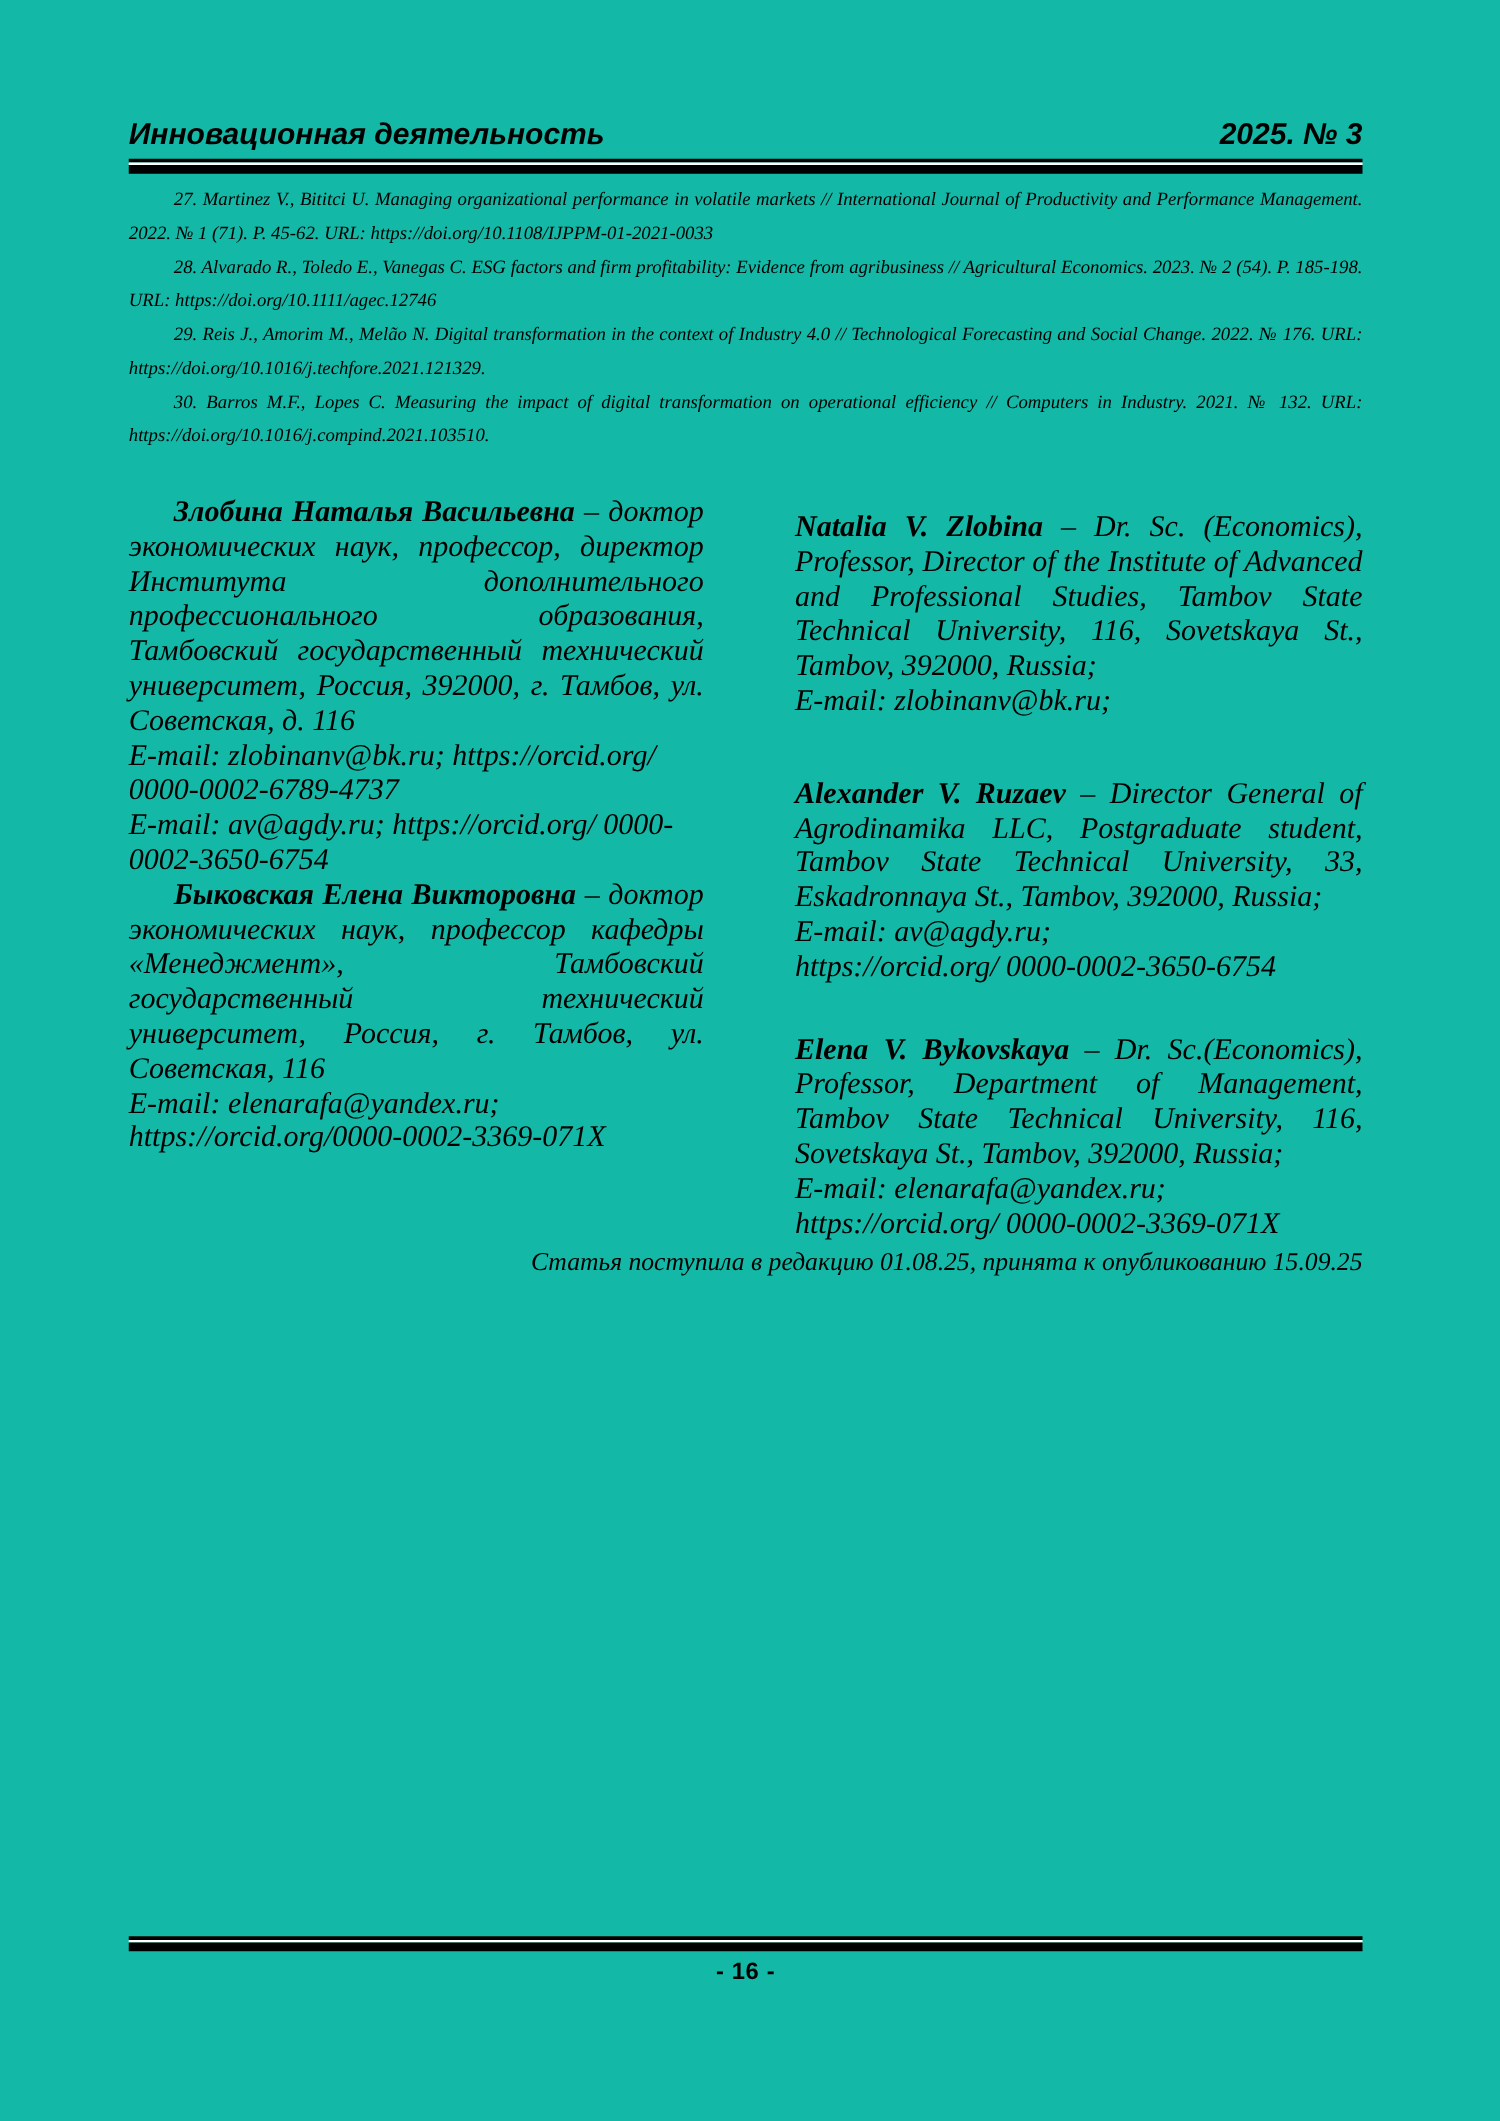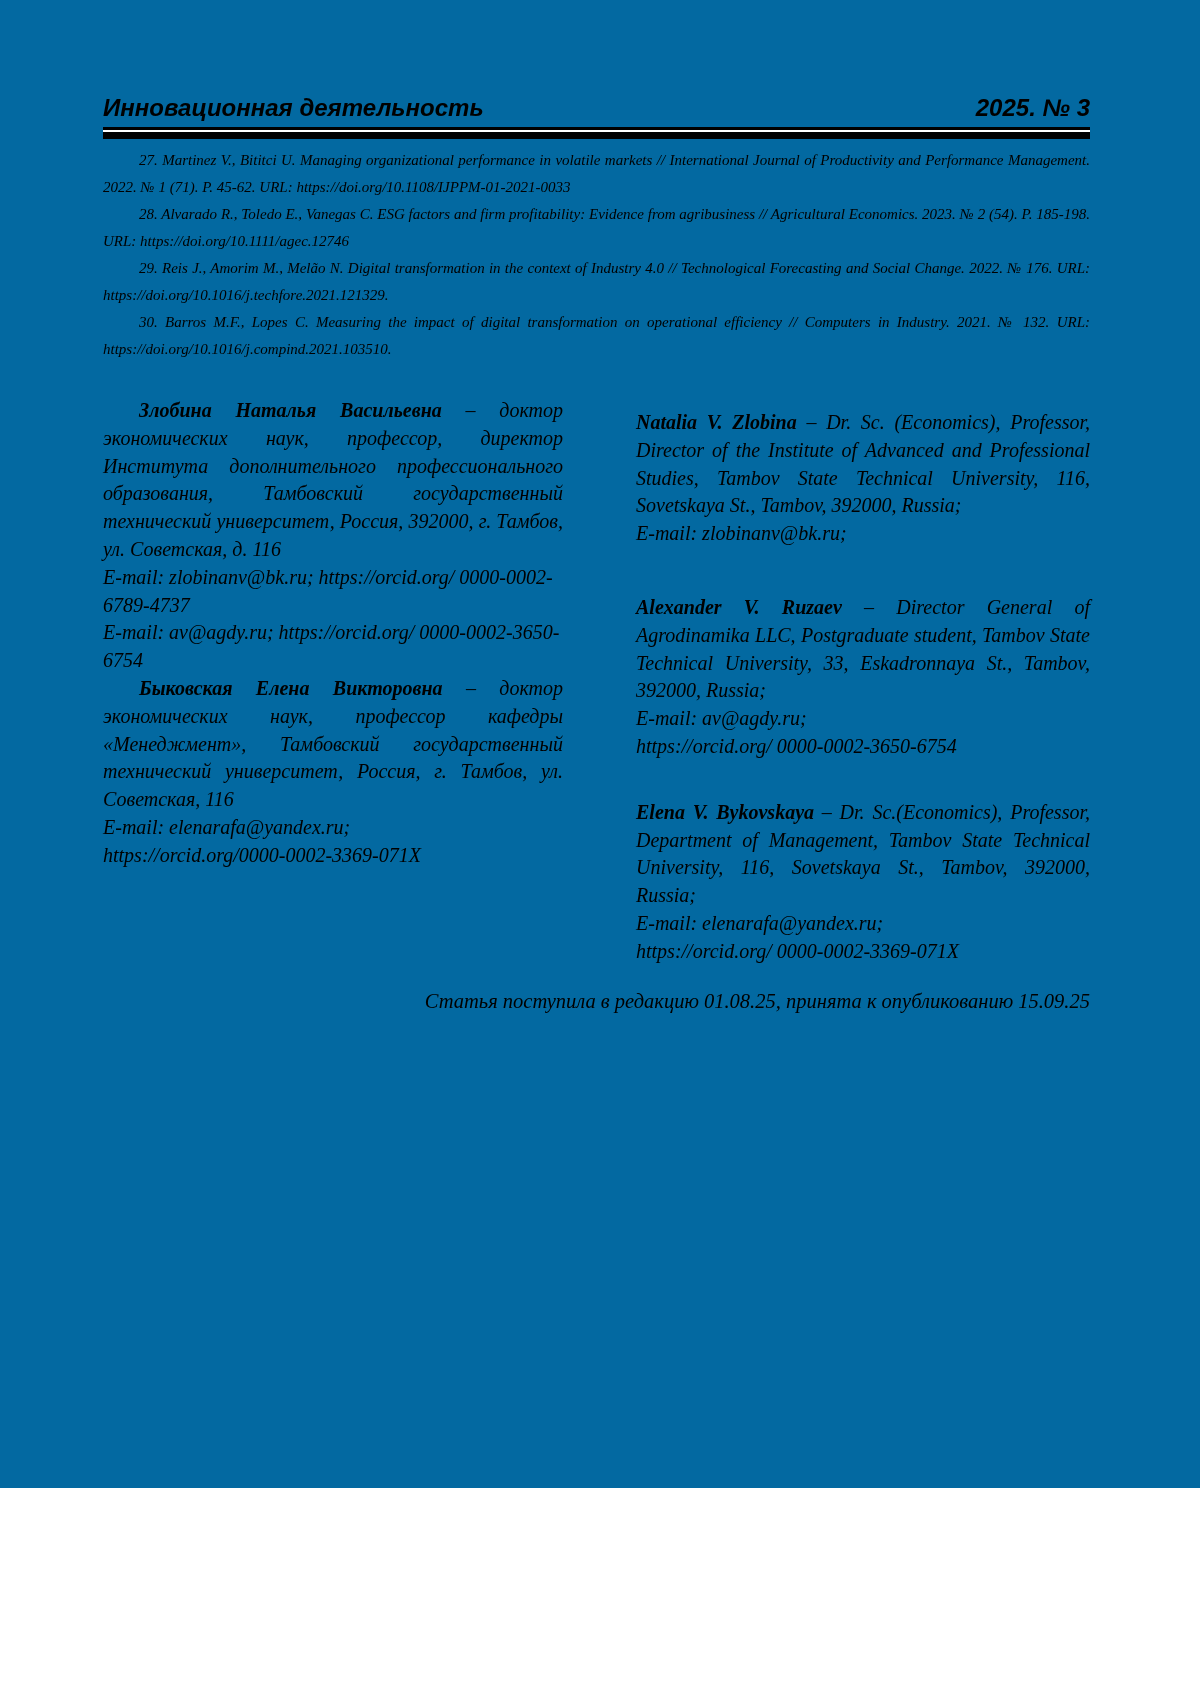--- a/index.html
+++ b/index.html
@@ -1,21 +1,21 @@
 <!DOCTYPE html>
 <html lang="ru"><head>
 <meta charset="utf-8">
 <style>
   * { margin: 0; padding: 0; box-sizing: border-box; }
   html, body { background: #ffffff; }
   .page {
     position: relative;
     width: 1200px;
-    height: 1488px;
-    background: #0369a1;
+    height: 1697px;
+    background: #14b8a6;
     color: #000000;
     overflow: hidden;
     font-family: "Liberation Serif", serif;
   }
   .content { padding-left: 103px; padding-right: 110px; }
 
   
   .page-header {
     margin-top: 94px;
     display: flex;
@@ -40,36 +40,36 @@
     line-height: 27px;
     text-align: justify;
   }
   .refs p { text-indent: 36px; overflow-wrap: break-word; }
 
   
   .bios {
     margin-top: 34px;
     display: flex;
     font-style: italic;
-    font-size: 20px;
+    font-size: 24px;
     line-height: 27.8px;
   }
   .col-ru { width: 460px; flex: 0 0 460px; }
   .col-gap { width: 73px; flex: 0 0 73px; }
   .col-en { width: 454px; flex: 0 0 454px; margin-top: 12px; }
   .bio-text { text-align: justify; overflow-wrap: break-word; }
   .col-ru .bio-text { text-indent: 36px; }
   .bio-name { font-weight: bold; }
   .contact-line { text-align: left; overflow-wrap: break-word; }
   .col-en .bio + .bio { margin-top: 46px; }
   .col-en .bio.third { margin-top: 38px; }
 
   
   .received {
-    margin-top: 22px;
+    margin-top: 4px;
     font-style: italic;
     font-size: 20.5px;
     line-height: 26px;
     text-align: right;
   }
 
   
   .page-footer {
     position: absolute;
     top: 1549px;

